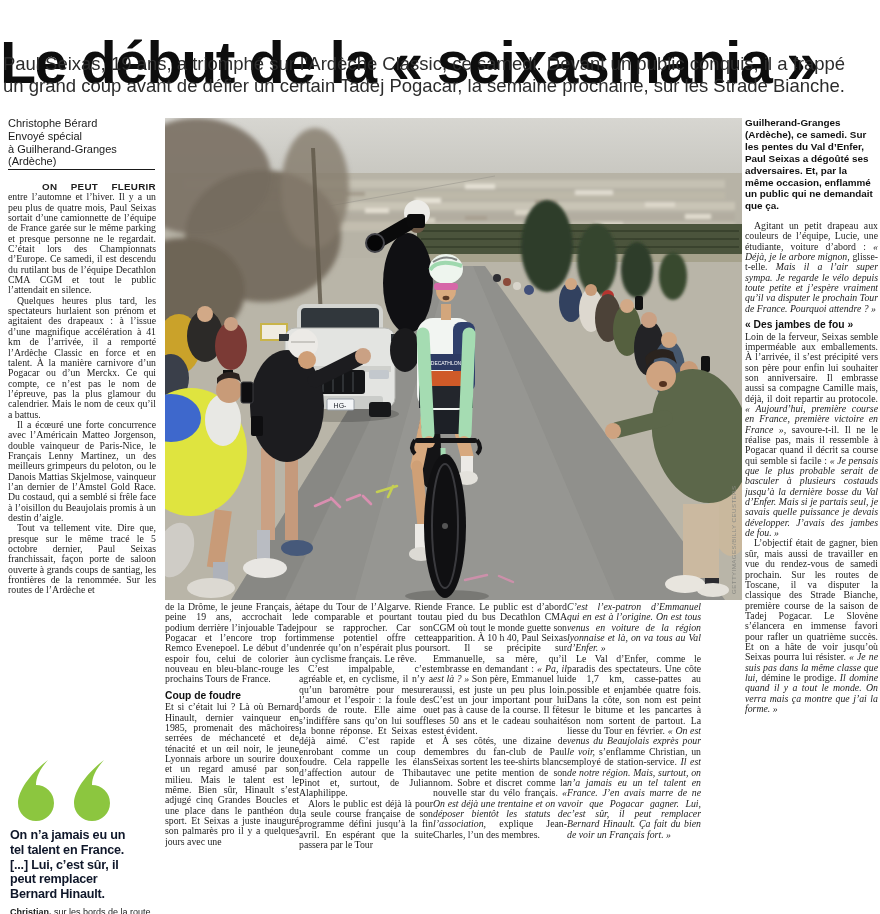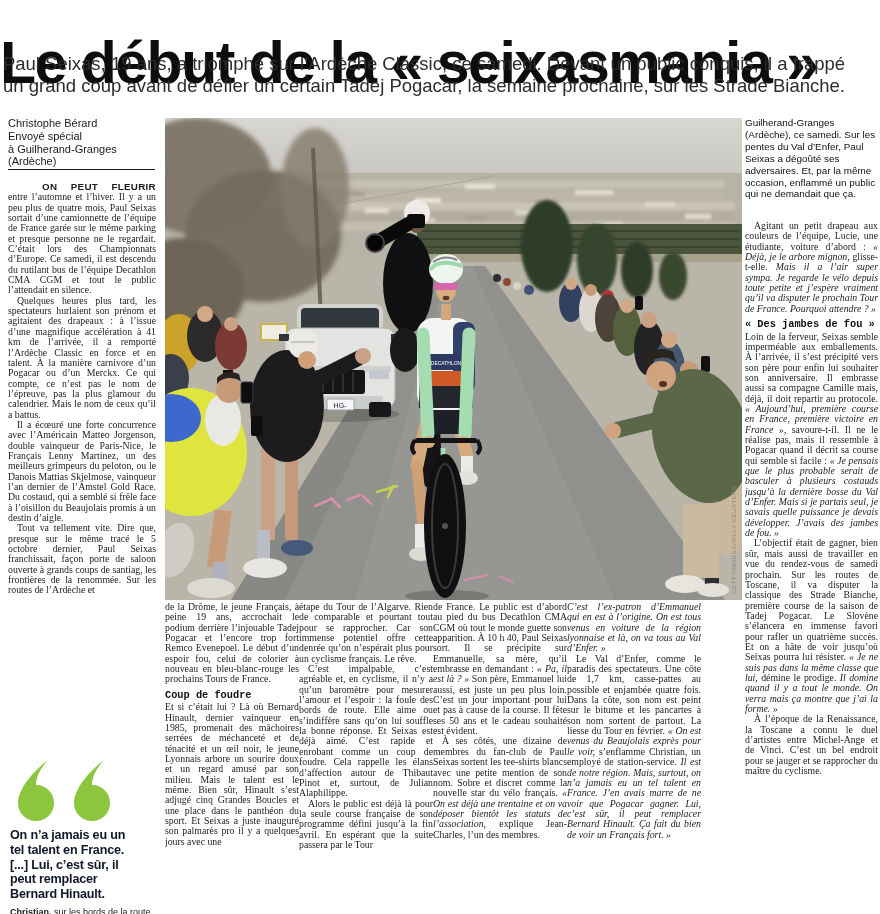--- a/index.html
+++ b/index.html
@@ -16,25 +16,25 @@
     font-family:"Liberation Sans",sans-serif;font-size:11px;line-height:12.8px;color:#1a1a1a;}
   #byline .bname{font-weight:normal;}
   #byline-rule{position:absolute;left:8px;top:169px;width:147px;border-top:1.5px solid #1a1a1a;}
   
   .serifcol{font-size:9.8px;line-height:10.35px;text-align:justify;overflow:hidden;}
   .serifcol p{margin:0;}
   .serifcol p.ind{text-indent:9px;}
   .it{font-style:italic;}
   .bd{font-weight:bold;}
   .lead-in{font-family:"Liberation Sans",sans-serif;font-weight:bold;letter-spacing:.3px;margin-left:34px;}
-  .subhead{font-family:Liberation Mono, monospace;font-weight:bold;font-size:10.3px;
+  .subhead{font-family:Liberation Sans, sans-serif;font-weight:bold;font-size:10.3px;
     line-height:11.5px;margin:5px 0 1px;color:#111;text-align:left;}
   #left-col{position:absolute;left:8px;top:182px;width:148px;height:552px;}
   #right-caption{position:absolute;left:745px;top:117px;width:133px;
-    font-family:"Liberation Sans",sans-serif;font-weight:normal;font-size:9.9px;line-height:11.9px;color:#101010;}
+    font-family:"Liberation Sans",sans-serif;font-weight:bold;font-size:9.9px;line-height:11.9px;color:#101010;}
   #right-col{position:absolute;left:745px;top:221px;width:133px;height:692px;}
   #bottom-cols{position:absolute;left:165px;top:602px;width:577px;height:312px;
     display:flex;}
   .bcol{width:134px;height:312px;}
   
   #quote-block{position:absolute;left:10px;top:760px;width:150px;}
   #quote-icon{display:block;margin-left:4px;}
   #quote-text{font-family:"Liberation Sans",sans-serif;font-weight:bold;font-size:12.6px;
     line-height:14.8px;color:#0f172a;margin-top:6px;width:132px;letter-spacing:-.2px;}
   #quote-attrib{font-family:"Liberation Sans",sans-serif;font-size:9px;line-height:11px;
@@ -311,21 +311,20 @@
   <div id="right-caption">Guilherand-Granges (Ardèche), ce samedi. Sur les pentes du Val d’Enfer, Paul Seixas a dégoûté ses adversaires. Et, par la même occasion, enflammé un public qui ne demandait que ça.</div>
 
   <div id="right-col" class="serifcol">
     <div>
         <p class="ind"><span>Agitant un petit drapeau aux couleurs de l’équipe, Lucie, une étudiante, voiture d’abord : </span><span class="it">« Déjà, je le arbore mignon, </span><span>glisse-t-elle.</span><span class="it"> Mais il a l’air super sympa. Je regarde le vélo depuis toute petite et j’espère vraiment qu’il va disputer le prochain Tour de France. Pourquoi attendre ? »</span></p>
       </div>
     <h3 class="subhead">« Des jambes de fou »</h3>
     <div>
         <p><span>Loin de la ferveur, Seixas semble imperméable aux emballements. À l’arrivée, il s’est précipité vers son père pour enfin lui souhaiter son anniversaire. Il embrasse aussi sa compagne Camille mais, déjà, il doit repartir au protocole. </span><span class="it">« Aujourd’hui, première course en France, première victoire en France », </span><span>savoure-t-il. Il ne le réalise pas, mais il ressemble à Pogacar quand il décrit sa course qui semble si facile : </span><span class="it">« Je pensais que le plus probable serait de basculer à plusieurs costauds jusqu’à la dernière bosse du Val d’Enfer. Mais si je partais seul, je savais quelle puissance je devais développer. J’avais des jambes de fou. »</span></p>
         <p class="ind"><span>L’objectif était de gagner, bien sûr, mais aussi de travailler en vue du rendez-vous de samedi prochain. Sur les routes de Toscane, il va disputer la classique des Strade Bianche, première course de la saison de Tadej Pogacar. Le Slovène s’élancera en immense favori pour rafler un quatrième succès. Et on a hâte de voir jusqu’où Seixas pourra lui résister. </span><span class="it">« Je ne suis pas dans la même classe que lui, </span><span>démine le prodige.</span><span class="it"> Il domine quand il y a tout le monde. On verra mais ça montre que j’ai la forme. »</span></p>
-        <p class="ind"><span>À l’époque de la Renaissance, la Toscane a connu le duel d’artistes entre Michel-Ange et de Vinci. C’est un bel endroit pour se jauger et se rapprocher du maître du cyclisme.</span></p>
       </div>
   </div>
 
   <div id="bottom-cols">
     <div class="bcol serifcol">
       <div>
           <p><span>de la Drôme, le jeune Français, à peine 19 ans, accrochait le podium derrière l’injouable Tadej Pogacar et l’encore trop fort Remco Evenepoel. Le début d’un espoir fou, celui de colorier à nouveau en bleu-blanc-rouge les prochains Tours de France.</span></p>
         </div>
       <h3 class="subhead">Coup de foudre</h3>
       <div>

